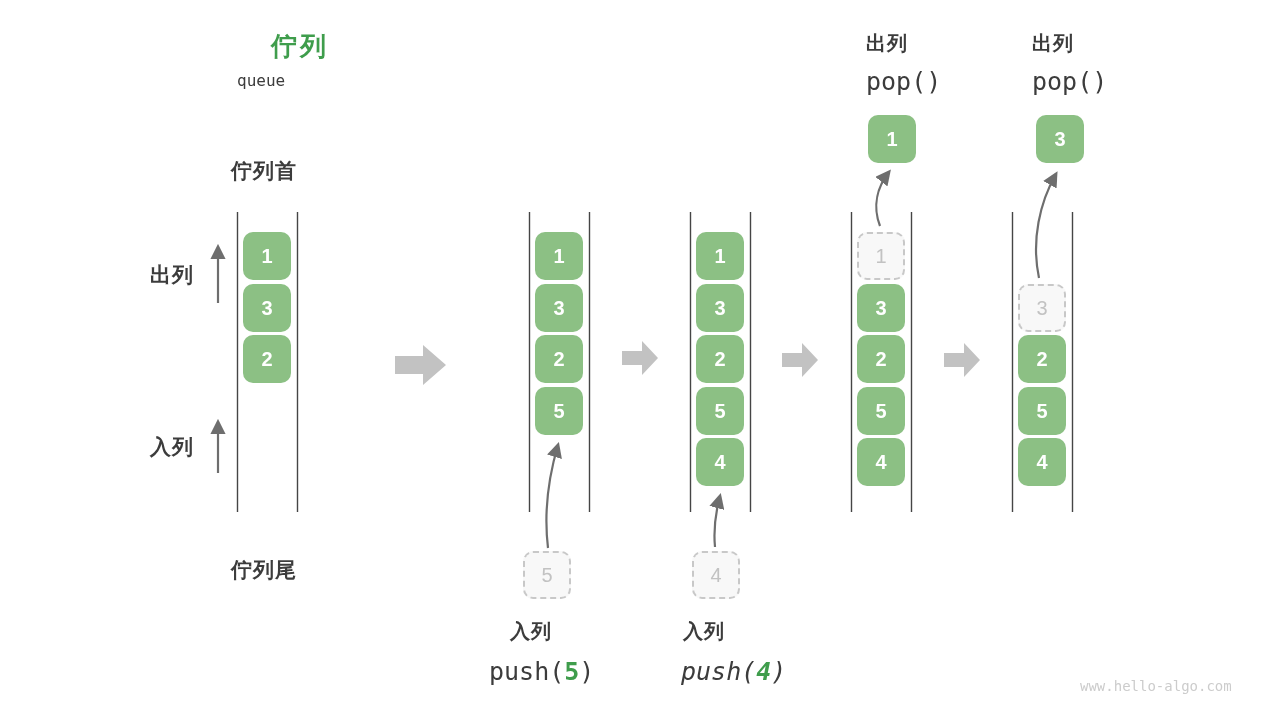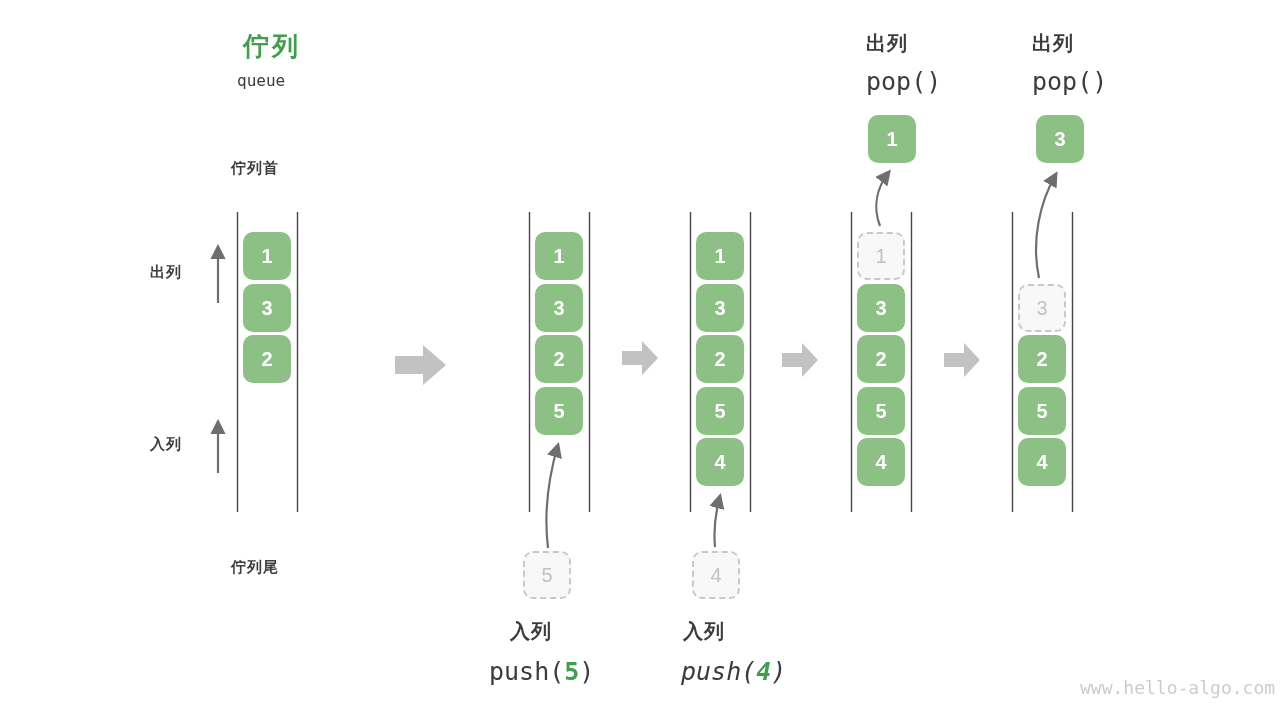--- a/index.html
+++ b/index.html
@@ -13,38 +13,38 @@
     --ghost-bg:#f8f8f8;
     --ghost-text:#c2c2c2;
     --footer-gray:#cccccc;
   }
   *{margin:0;padding:0;box-sizing:border-box;}
   html,body{background:#ffffff;}
   body{font-family:"Liberation Sans","DejaVu Sans",sans-serif;color:var(--text-dark);}
   .canvas{position:relative;width:1280px;height:720px;background:#ffffff;overflow:hidden;}
   .overlay{position:absolute;left:0;top:0;width:1280px;height:720px;}
   .abs{position:absolute;line-height:1.15;white-space:pre;}
-  .title-zh{font-size:26px;font-weight:bold;color:var(--accent-green);letter-spacing:3px;}
+  .title-zh{font-size:26px;font-weight:bold;color:var(--accent-green);letter-spacing:3px;margin-left:28px;}
   .title-en{font-family:"DejaVu Sans Mono",monospace;font-size:16px;color:var(--text-dark);}
-  .zh-label{font-size:15px;font-weight:bold;color:var(--text-dark);letter-spacing:1px;}
+  .zh-label{font-size:21px;font-weight:bold;color:var(--text-dark);letter-spacing:1px;}
   .zh-label-light{font-size:20px;font-weight:600;color:var(--text-dark);letter-spacing:1px;}
   .mono{font-family:"DejaVu Sans Mono",monospace;font-size:25px;color:var(--text-dark);}
   .mono .arg{color:var(--accent-green);font-weight:bold;}
   .cell{
     position:absolute;width:48px;height:48px;border-radius:10px;
     background:var(--box-green);color:#ffffff;font-size:20px;font-weight:bold;
     display:flex;align-items:center;justify-content:center;
   }
   .ghost{
     position:absolute;width:48px;height:48px;border-radius:10px;
     background:var(--ghost-bg);border:2px dashed var(--ghost-border);
     color:var(--ghost-text);font-size:20px;font-weight:normal;
     display:flex;align-items:center;justify-content:center;
   }
-  .footer{font-family:"DejaVu Sans Mono",monospace;font-size:18px;color:var(--footer-gray);}
+  .footer{font-family:"DejaVu Sans Mono",monospace;font-size:14px;color:var(--footer-gray);}
   .wall{stroke:var(--wall);stroke-width:1.4;}
   .block-arrow{fill:var(--block-arrow);}
   .thin{stroke:var(--thin-arrow);stroke-width:2.2;fill:none;}
   .ah-fill{fill:var(--thin-arrow);}
 </style>
 </head>
 <body>
 
 <div class="canvas">
 

